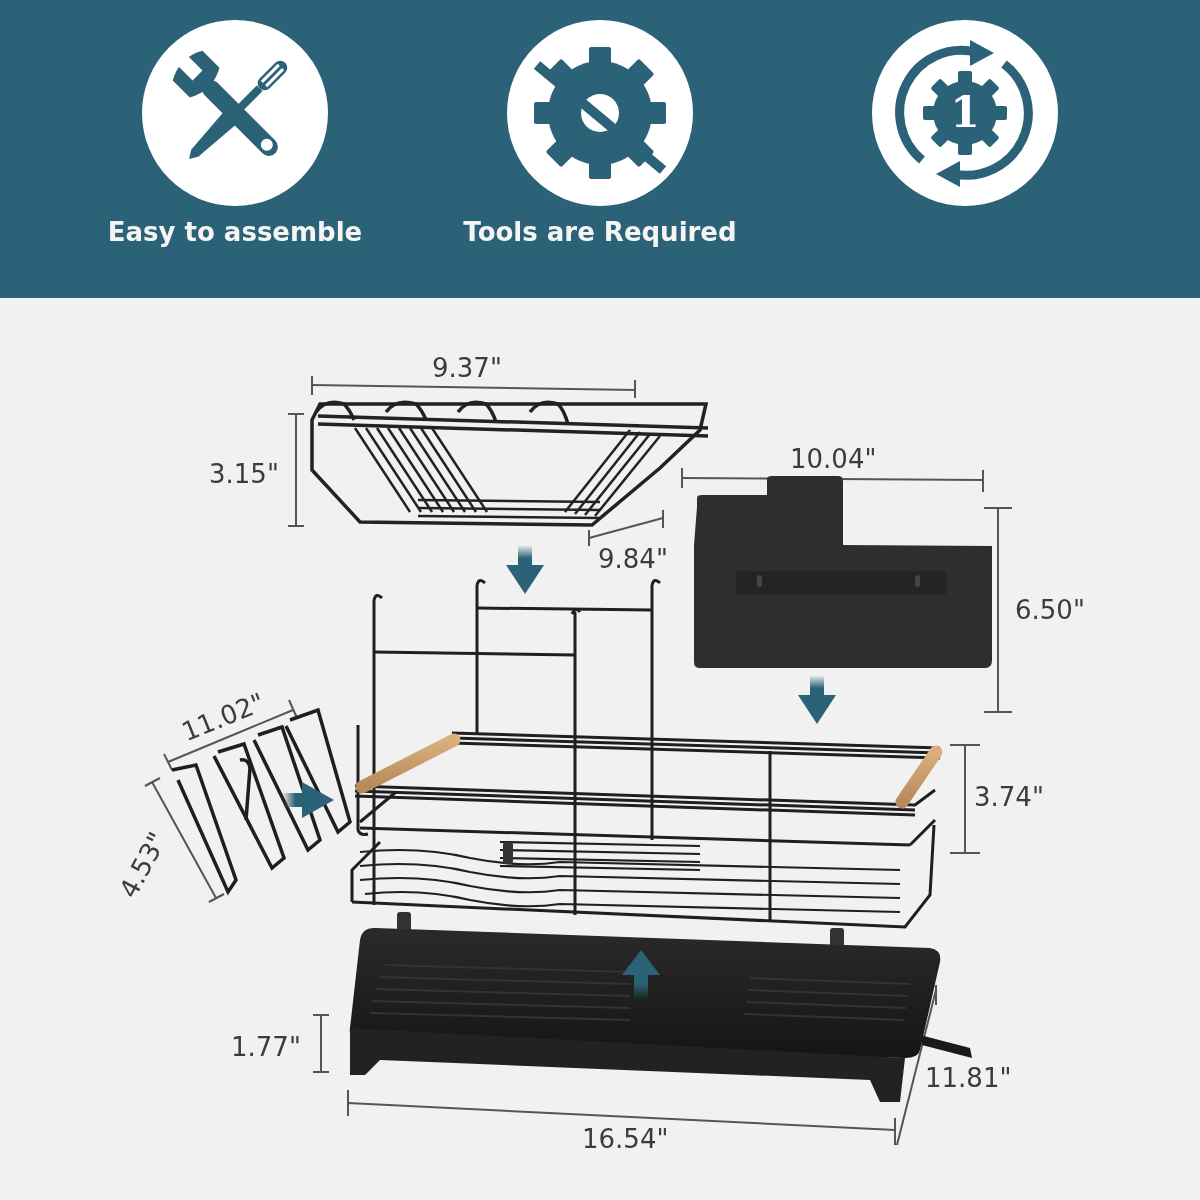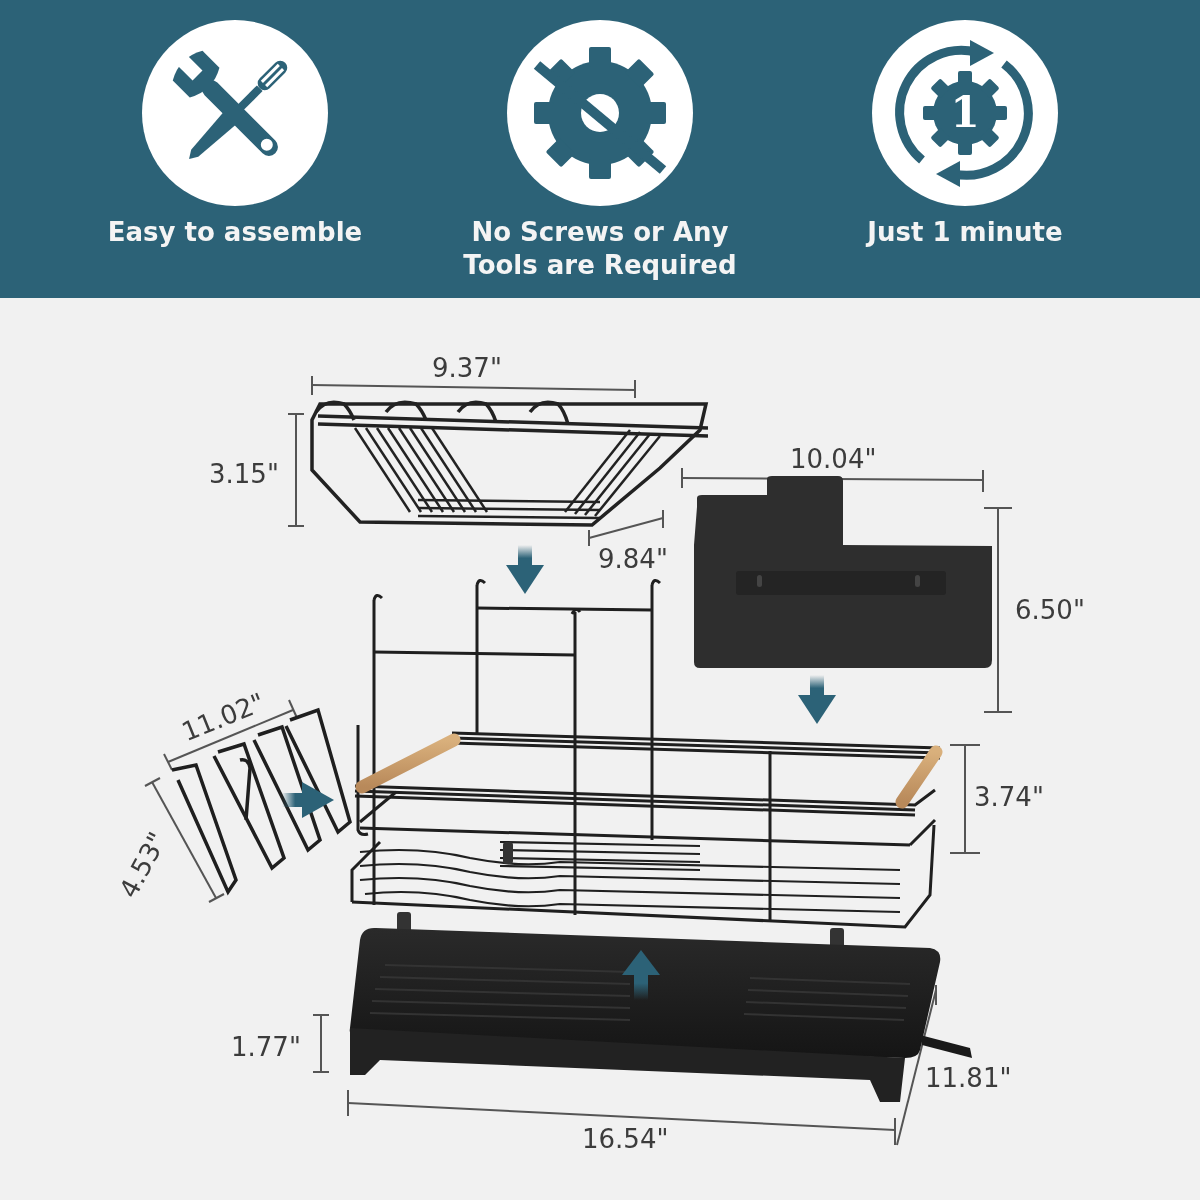--- a/index.html
+++ b/index.html
@@ -63,21 +63,20 @@
               <rect x="-66" y="-11" width="20" height="22" rx="2"></rect>
               <rect x="46" y="-11" width="20" height="22" rx="2"></rect>
             </g>
           </g>
           <circle r="19" fill="#ffffff"></circle>
         </g>
         <line x1="30" y1="45" x2="156" y2="150" stroke="#2c6277" stroke-width="10"></line>
       </svg>
     </div>
     <div class="caption">
-      <div>No Screws or Any</div>
       <div>Tools are Required</div>
     </div>
   </div>
 
   <div class="feature" style="left:785px;">
     <div class="circle">
       <svg viewBox="0 0 186 186">
         <g fill="none" stroke="#2c6277" stroke-width="9">
           <path d="M50 140 A62 62 0 0 1 104 32"></path>
           <path d="M132 44 A62 62 0 0 1 82 154"></path>
@@ -94,21 +93,20 @@
             <rect x="-7" y="-42" width="14" height="14" rx="2"></rect>
             <rect x="-7" y="28" width="14" height="14" rx="2"></rect>
             <rect x="-42" y="-7" width="14" height="14" rx="2"></rect>
             <rect x="28" y="-7" width="14" height="14" rx="2"></rect>
           </g>
         </g>
       </svg>
       <div style="position:absolute;left:0;top:66px;width:186px;text-align:center;color:#fff;font-family:'DejaVu Serif',serif;font-weight:bold;font-size:42px;line-height:54px;">1</div>
     </div>
     <div class="caption">
-      <div>Just 1 minute</div>
     </div>
   </div>
 </div>
 
 <div class="stage">
   <svg class="art" viewBox="0 298 1200 902">
     <defs>
       <linearGradient id="arrowFadeV" x1="0" y1="0" x2="0" y2="1">
         <stop offset="0" stop-color="#2c6277" stop-opacity="0"></stop>
         <stop offset="0.6" stop-color="#2c6277" stop-opacity="1"></stop>

